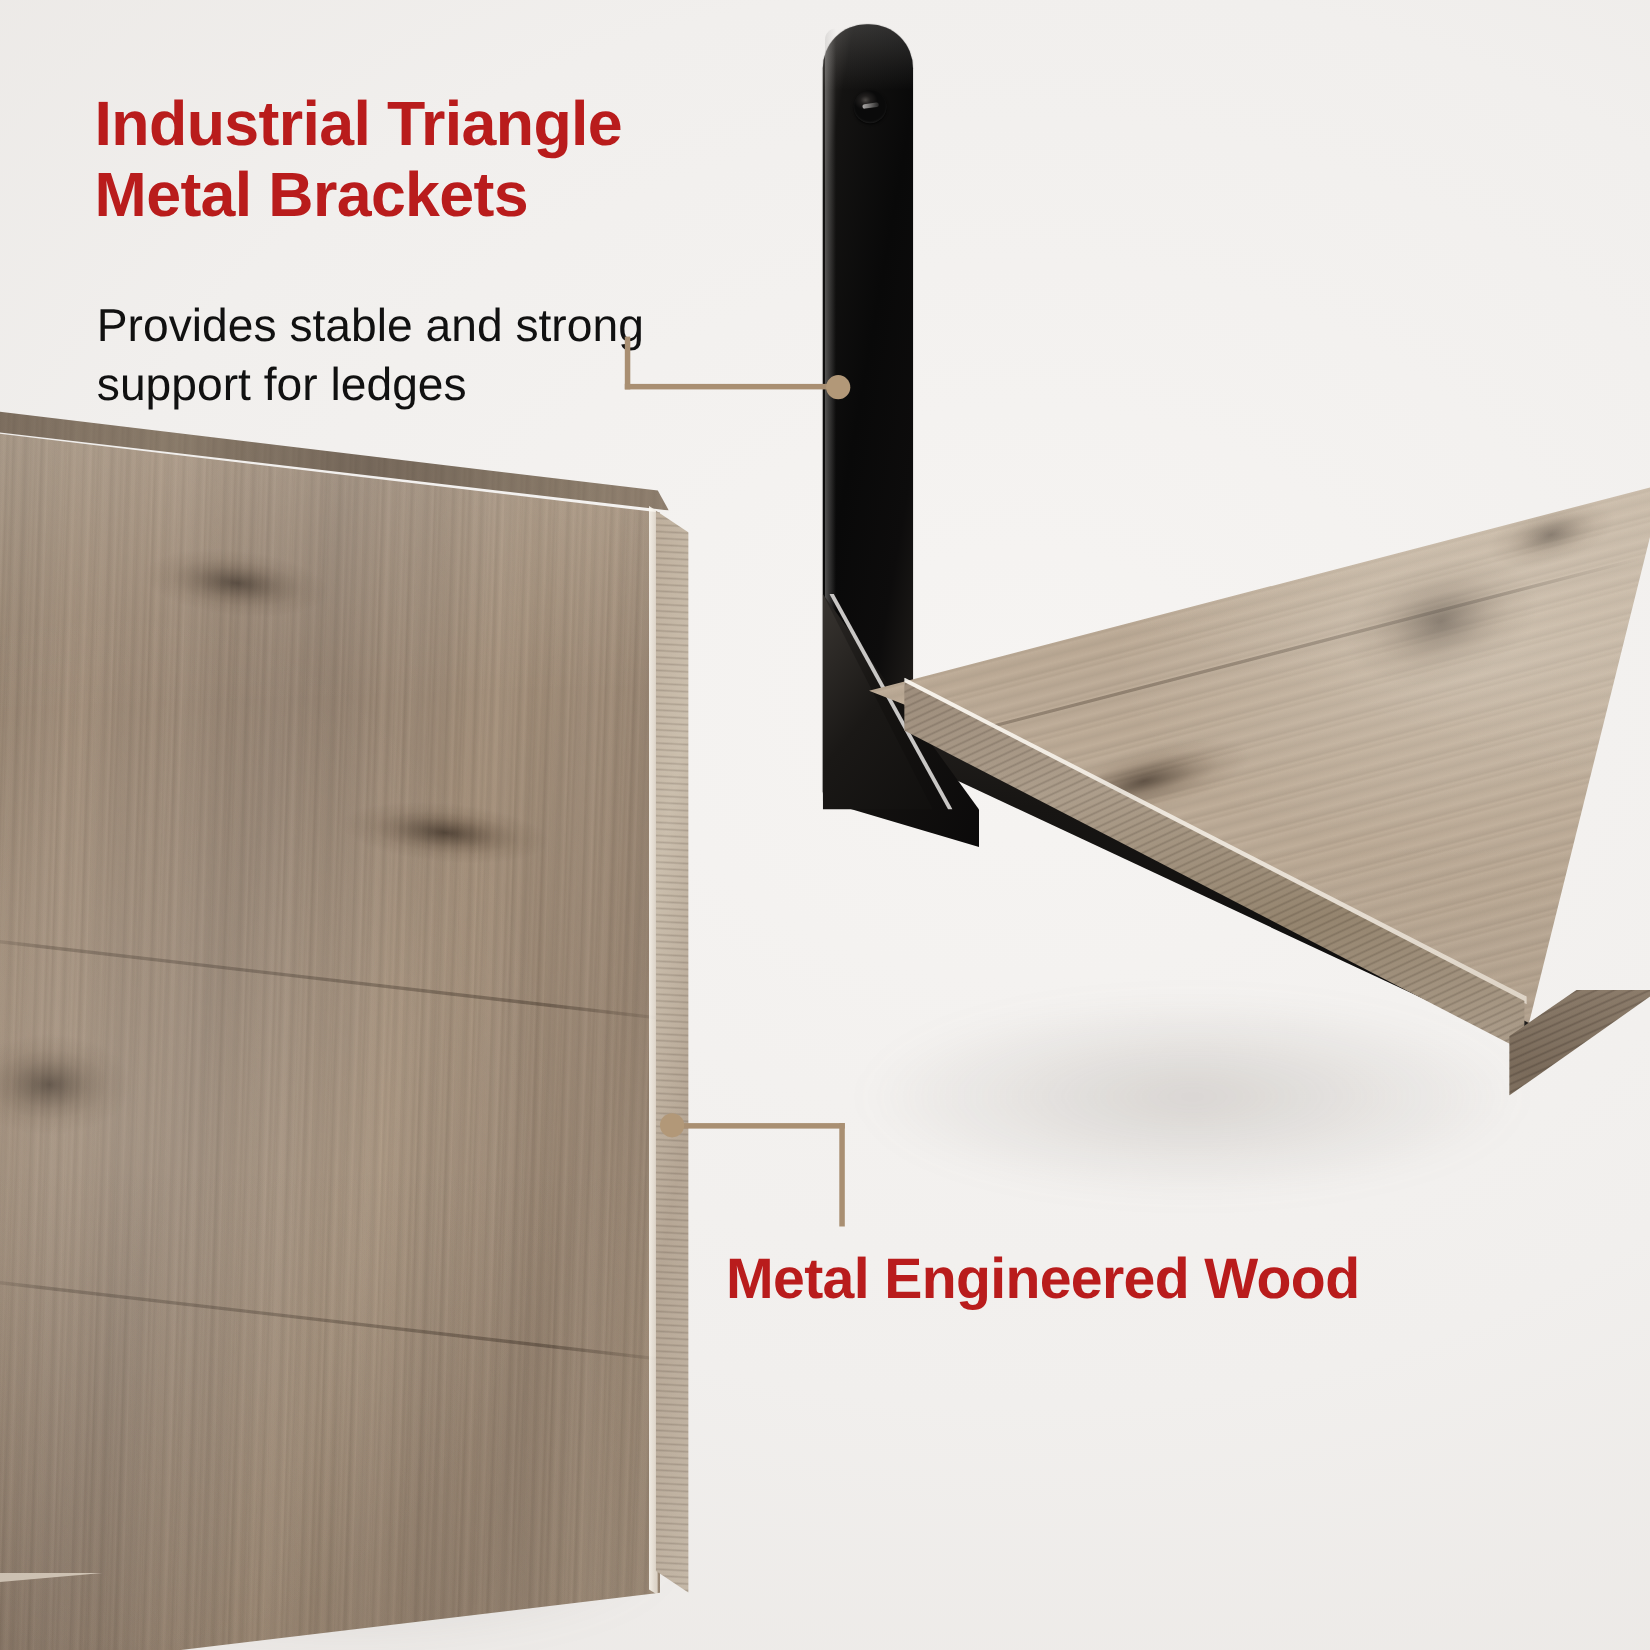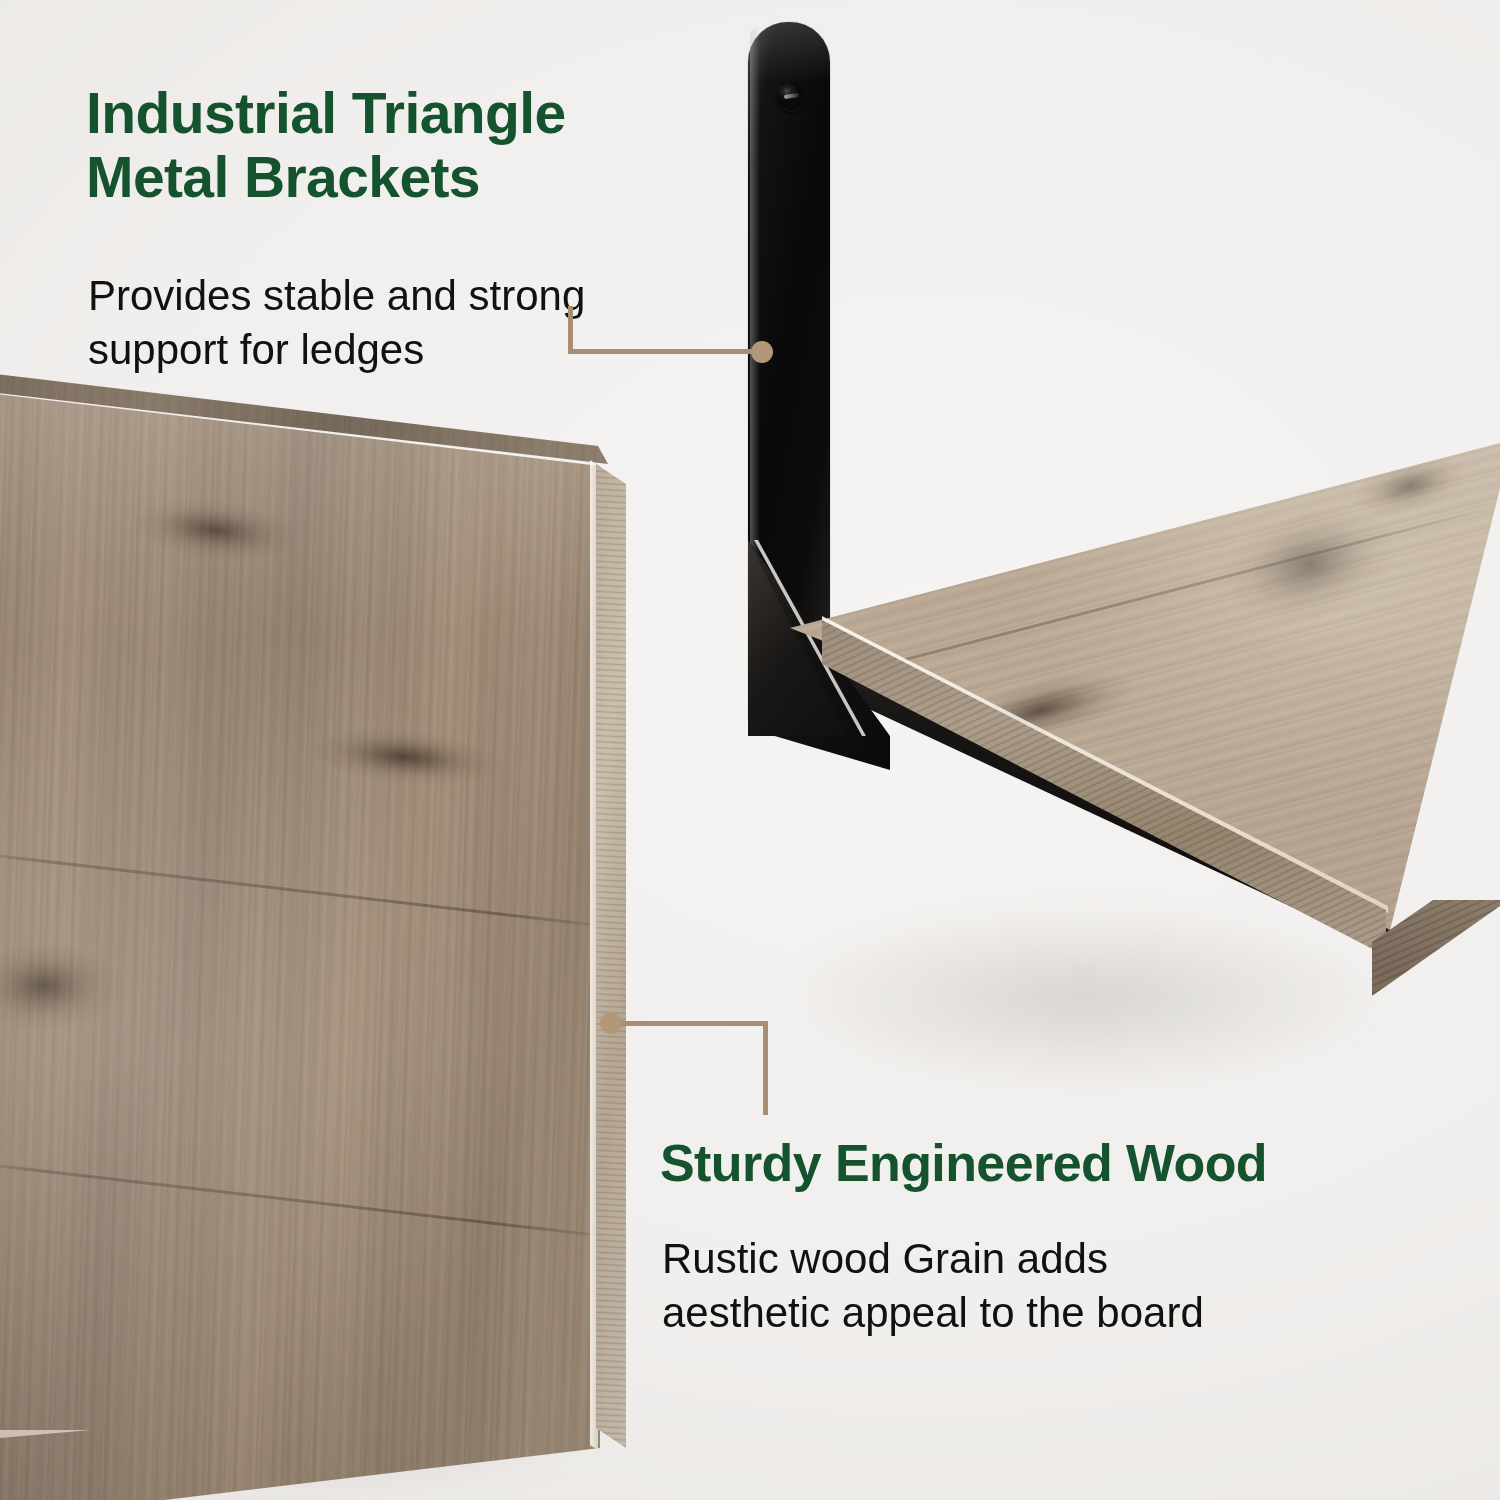--- a/index.html
+++ b/index.html
@@ -311,21 +311,21 @@
     position: absolute;
     left: 800px; top: 616px;
     width: 720px; height: 340px;
     clip-path: polygon(22px 0px, 588px 290px, 588px 297px, 22px 7px);
     background: linear-gradient(to right, rgba(255,252,246,.9), rgba(232,223,210,.7));
   }
 
   
   .headline {
     position: absolute;
-    color: #14532d;
+    color: #b91c1c;
     font-weight: 700;
     letter-spacing: -0.6px;
     line-height: 1.12;
     white-space: pre-line;
   }
   .subtext {
     position: absolute;
     color: #111111;
     font-weight: 400;
     line-height: 1.28;
@@ -417,21 +417,19 @@
 
   <div class="headline" id="callout-top-title">Industrial Triangle
 Metal Brackets</div>
   <div class="subtext" id="callout-top-body">Provides stable and strong
 support for ledges</div>
 
   <div class="leader-seg" id="leader-top-v"></div>
   <div class="leader-seg" id="leader-top-h"></div>
   <div class="leader-dot" id="leader-top-dot"></div>
 
-  <div class="headline" id="callout-bottom-title">Sturdy Engineered Wood</div>
-  <div class="subtext" id="callout-bottom-body">Rustic wood Grain adds
-aesthetic appeal to the board</div>
+  <div class="headline" id="callout-bottom-title">Metal Engineered Wood</div>
 
   <div class="leader-seg" id="leader-bot-h"></div>
   <div class="leader-seg" id="leader-bot-v"></div>
   <div class="leader-dot" id="leader-bot-dot"></div>
 
 </div>
 
 </body></html>

